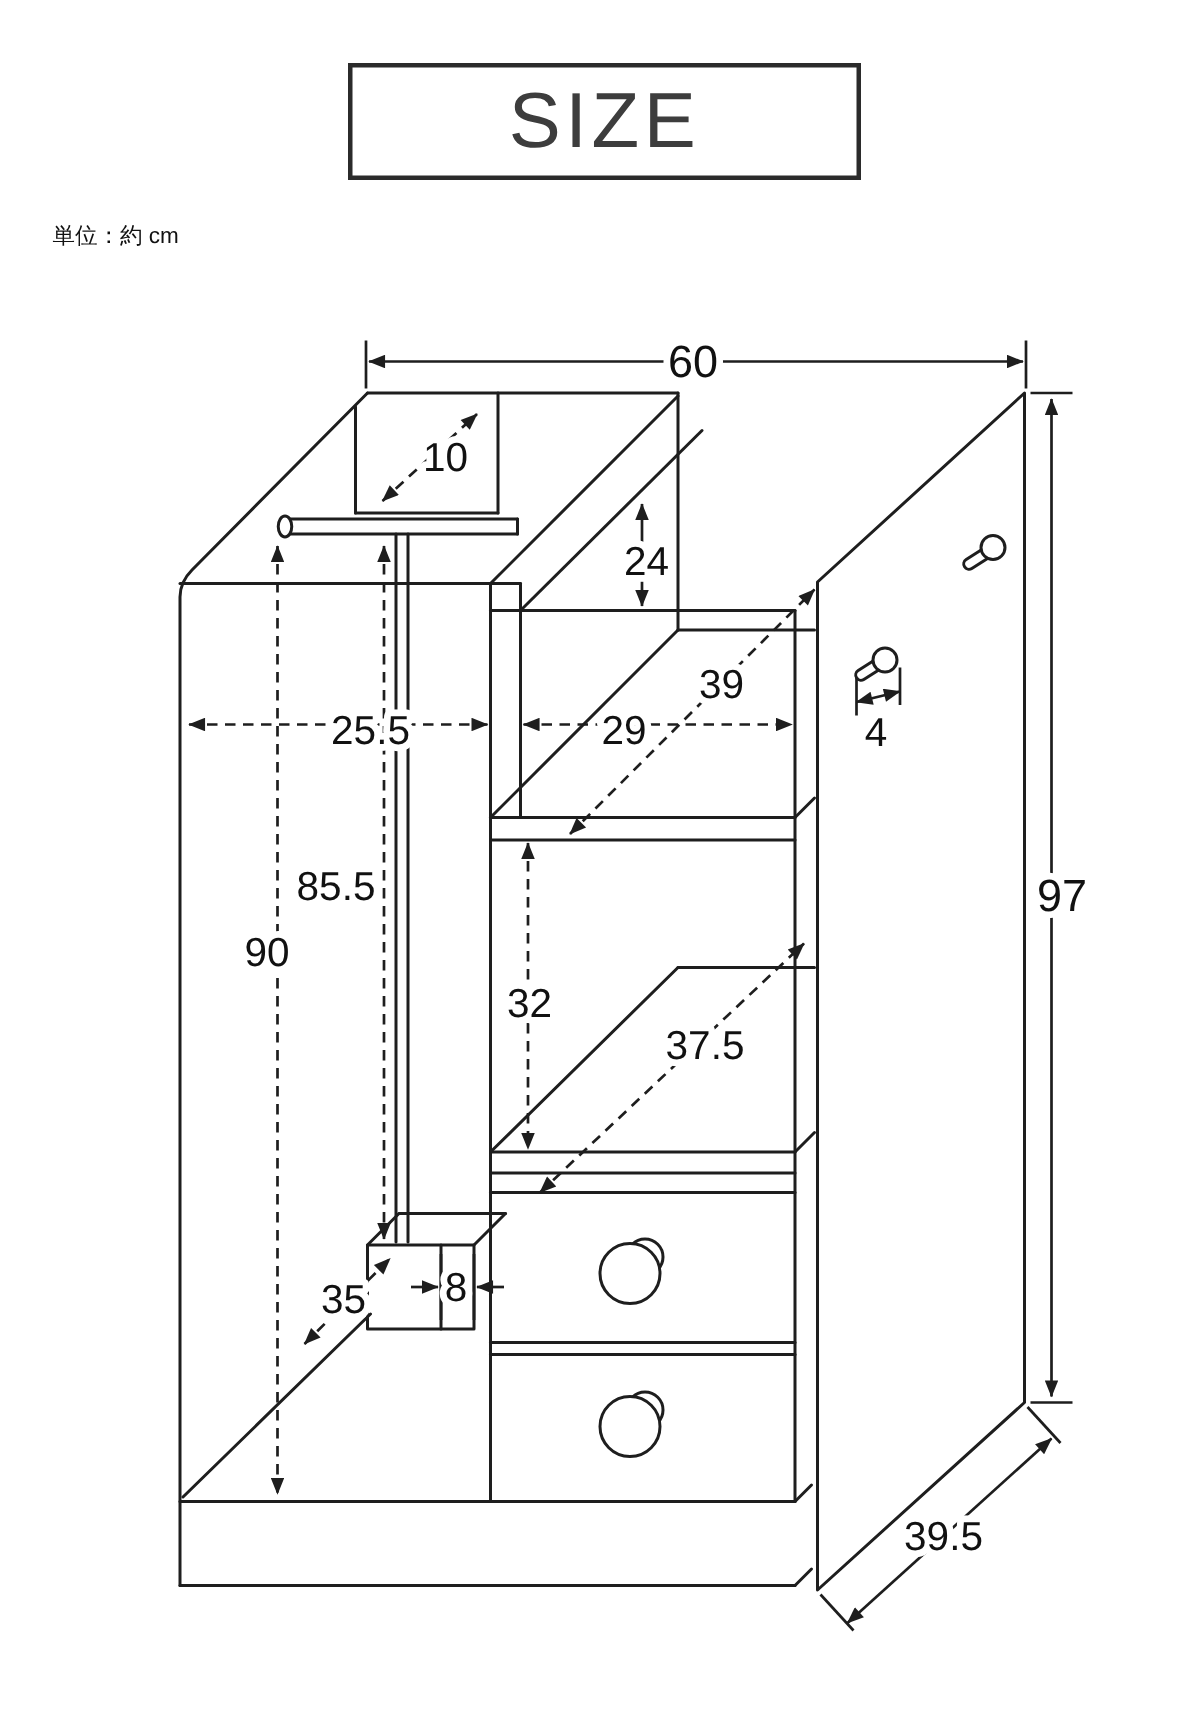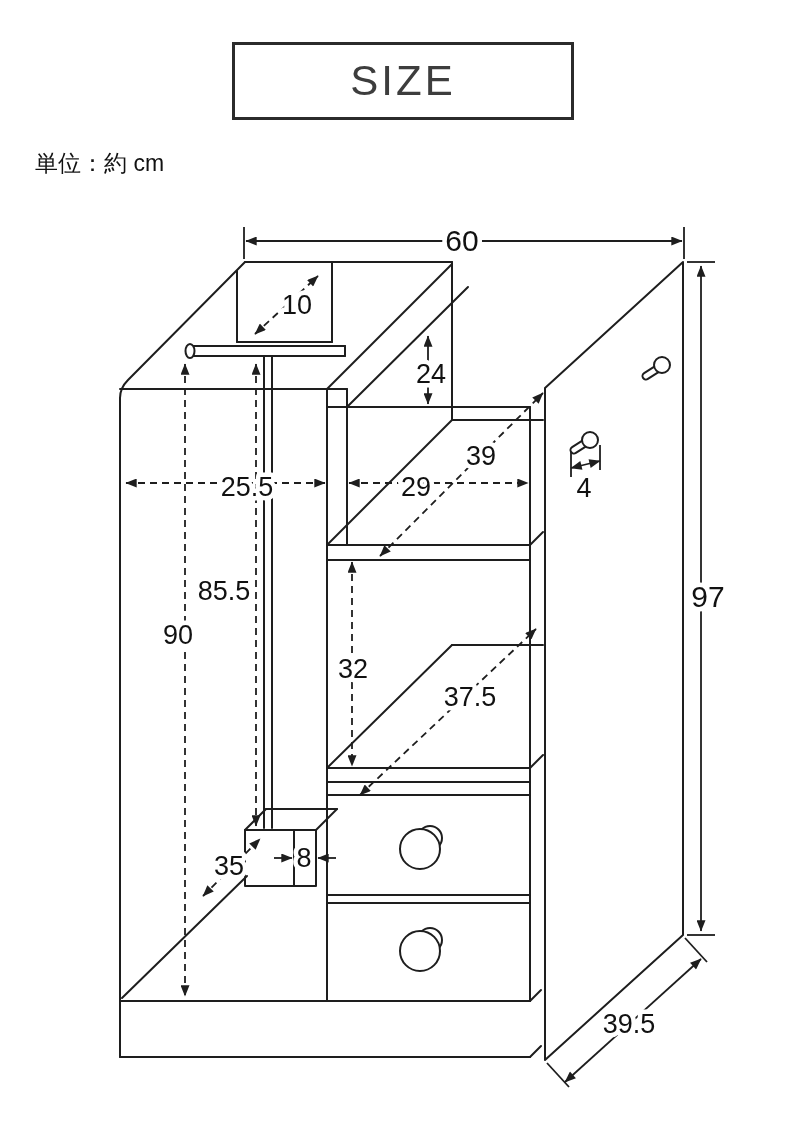--- a/index.html
+++ b/index.html
@@ -1,21 +1,21 @@
 <!DOCTYPE html>
 <html><head>
 <meta charset="utf-8">
 <style>
   html,body{margin:0;padding:0;background:#fff;}
   .page{position:relative;width:800px;height:1141px;background:#fff;overflow:hidden;
         font-family:"Liberation Sans",sans-serif;}
   .title-box{position:absolute;left:232px;top:42px;width:336px;height:72px;
         border:3px solid #2b2b2b;display:flex;align-items:center;justify-content:center;}
-  .title-text{font-size:42px;color:#3d3d3d;letter-spacing:3px;}
-  .unit-note{position:absolute;left:35px;top:148px;font-size:23px;color:#111;}
+  .title-text{font-size:52px;color:#3d3d3d;letter-spacing:3px;}
+  .unit-note{position:absolute;left:35px;top:148px;font-size:15px;color:#111;}
   svg{position:absolute;left:0;top:0;}
   .ln{stroke:#1e1e1e;stroke-width:2;fill:none;stroke-linecap:round;stroke-linejoin:round;}
   .dash{stroke:#1e1e1e;stroke-width:1.8;fill:none;stroke-dasharray:7 5;}
   .dim{stroke:#1e1e1e;stroke-width:1.8;fill:none;}
   .white-core{stroke:#fff;stroke-width:5;fill:none;stroke-linecap:round;}
   .stem{stroke:#1e1e1e;stroke-width:9;stroke-linecap:round;}
   .ball{fill:#fff;stroke:#1e1e1e;stroke-width:2;}
   .lbl{font-family:"Liberation Sans",sans-serif;font-size:27px;fill:#111;
        paint-order:stroke;stroke:#fff;stroke-width:9px;stroke-linejoin:round;
        text-anchor:middle;}

